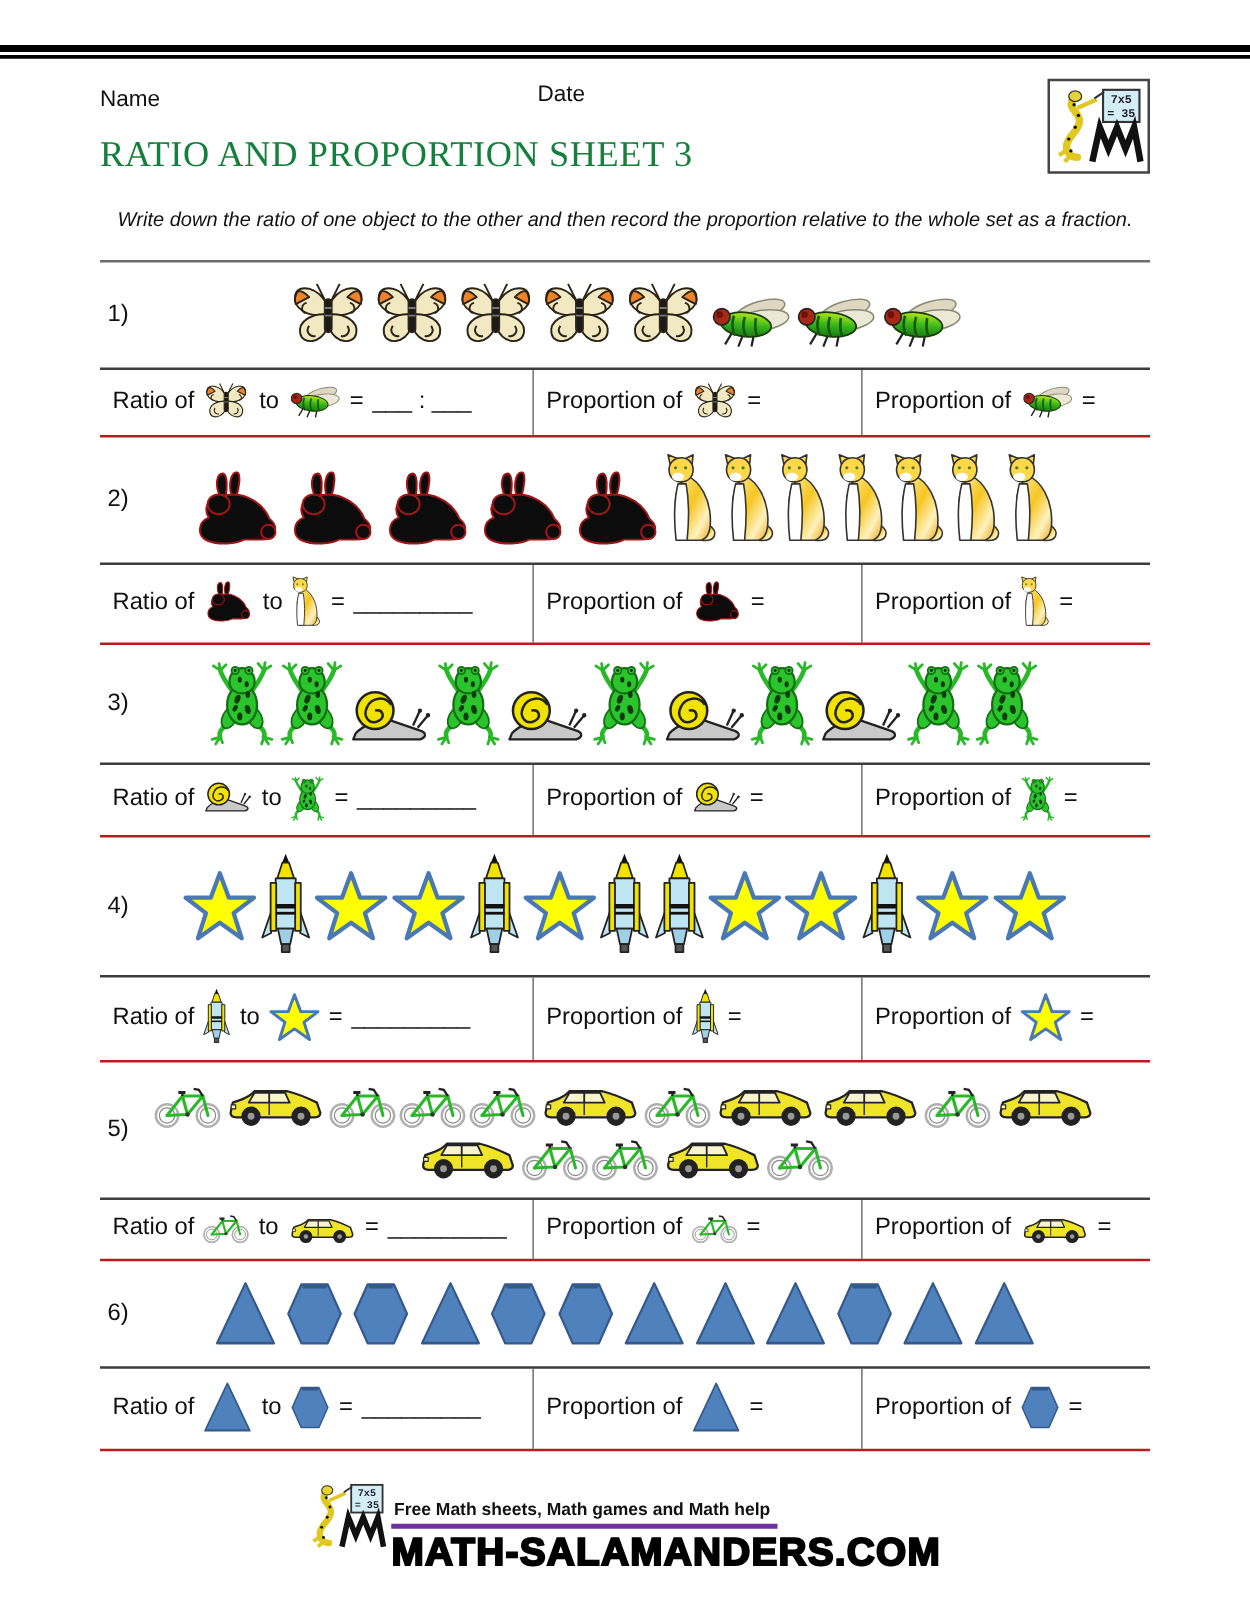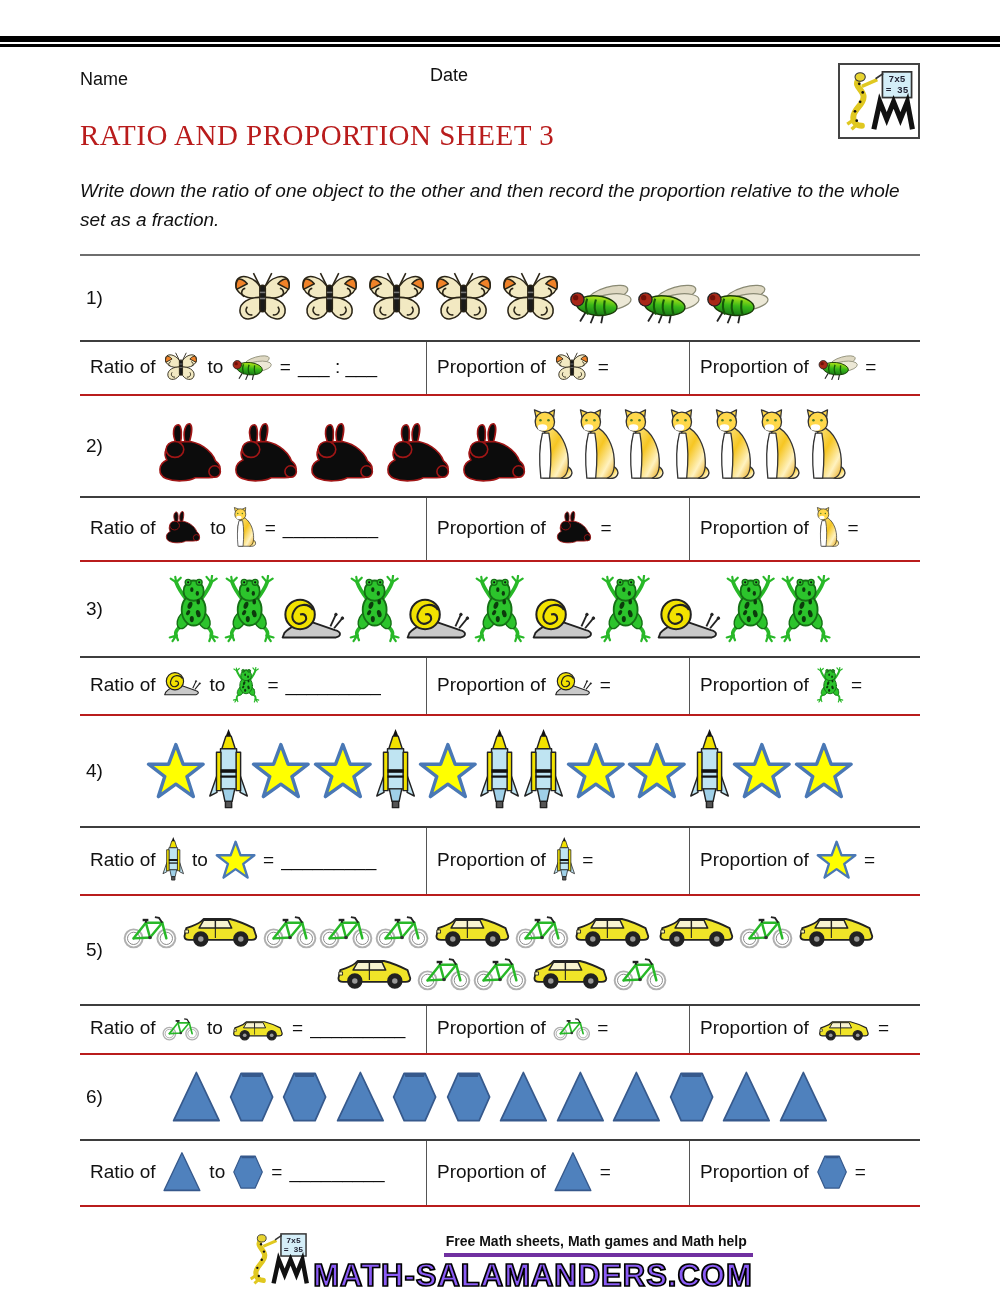--- a/index.html
+++ b/index.html
@@ -9,43 +9,43 @@
   }
   .topbar{margin-top:36px;height:11px;
     background:linear-gradient(#000 0 52%,#fff 52% 70%,#000 70% 100%);}
   .content{padding:0 80px;position:relative;}
   .header-row{position:relative;height:34px;margin-top:16px;}
   .name-label{position:absolute;left:0;top:6px;font-size:18px;}
   .date-label{position:absolute;left:350px;top:2px;font-size:18px;}
   .logo-box{position:absolute;right:0;top:0;width:78px;height:72px;border:2px solid #444;
     background:#fff;display:flex;align-items:center;justify-content:center;}
   .logo-box svg{width:72px;height:64px;}
-  .page-title{margin-top:22px;font-family:"Liberation Serif",serif;font-size:29px;
-    letter-spacing:.5px;color:#b91c1c;font-weight:normal;}
-  .instructions{margin-top:24px;font-size:19px;font-style:italic;line-height:1.55;max-width:880px;}
+  .page-title{margin-top:11px;font-family:"Liberation Serif",serif;font-size:29px;
+    letter-spacing:.5px;color:#15803d;font-weight:normal;}
+  .instructions{margin-top:24px;font-size:16px;font-style:italic;line-height:1.55;max-width:880px;text-align:center;}
   .rule{border:none;border-top:2px solid #6e6e6e;margin:18px 0 0 0;}
   .q-items{position:relative;display:flex;justify-content:center;align-items:center;margin:13px 0 13px 0;min-height:58px;}
   .q-num{position:absolute;left:6px;font-size:19px;}
   .q-art{display:flex;flex-direction:column;align-items:center;gap:2px;}
   .q-line{display:flex;align-items:flex-end;gap:2px;}
   .q-line.centered{align-items:center;}
   .q-line.shapes{gap:6px;}
   .q-table{display:flex;border-top:2px solid #3d3d3d;border-bottom:2px solid #b91c1c;}
   .q-cell{display:flex;align-items:center;gap:7px;padding:9px 6px 11px 10px;font-size:19px;}
   .q-cell.c1{width:330px;}
   .q-cell.c2{width:246px;border-left:1.5px solid #555;}
   .q-cell.c3{flex:1;border-left:1.5px solid #555;}
   .blank{letter-spacing:0;white-space:pre;}
   .icon{display:inline-flex;align-items:flex-end;line-height:0;}
   .icon svg{display:block;}
   .footer{margin-top:24px;display:flex;justify-content:center;align-items:flex-start;gap:4px;}
   .f-logo svg{width:62px;height:56px;}
-  .f-col{display:flex;flex-direction:column;align-items:flex-end;margin-top:2px;}
+  .f-col{display:flex;flex-direction:column;align-items:flex-start;margin-top:14px;}
   .f-tagline{font-size:14px;font-weight:bold;padding:0 6px 4px 2px;border-bottom:4px solid #7030a0;}
-  .f-site{font-size:31px;font-weight:800;letter-spacing:1px;margin-top:1px;color:#8b5cf6;
+  .f-site{font-size:31px;font-weight:800;letter-spacing:1px;margin-top:1px;color:#000000;
     -webkit-text-stroke:1.7px #000;text-shadow:0 0 1px #000;}
 </style>
 </head>
 <body>
 
 <div class="topbar"></div>
 
 <div class="content">
 
   <div class="header-row">

